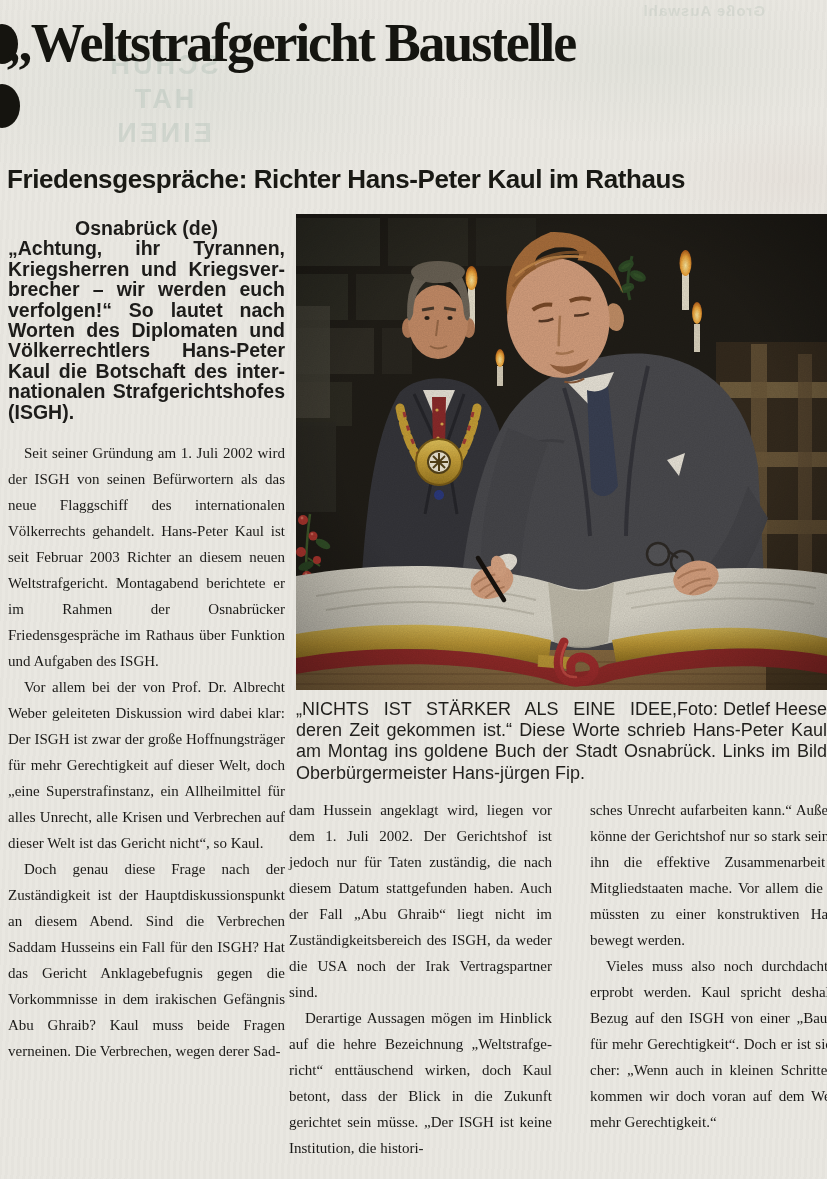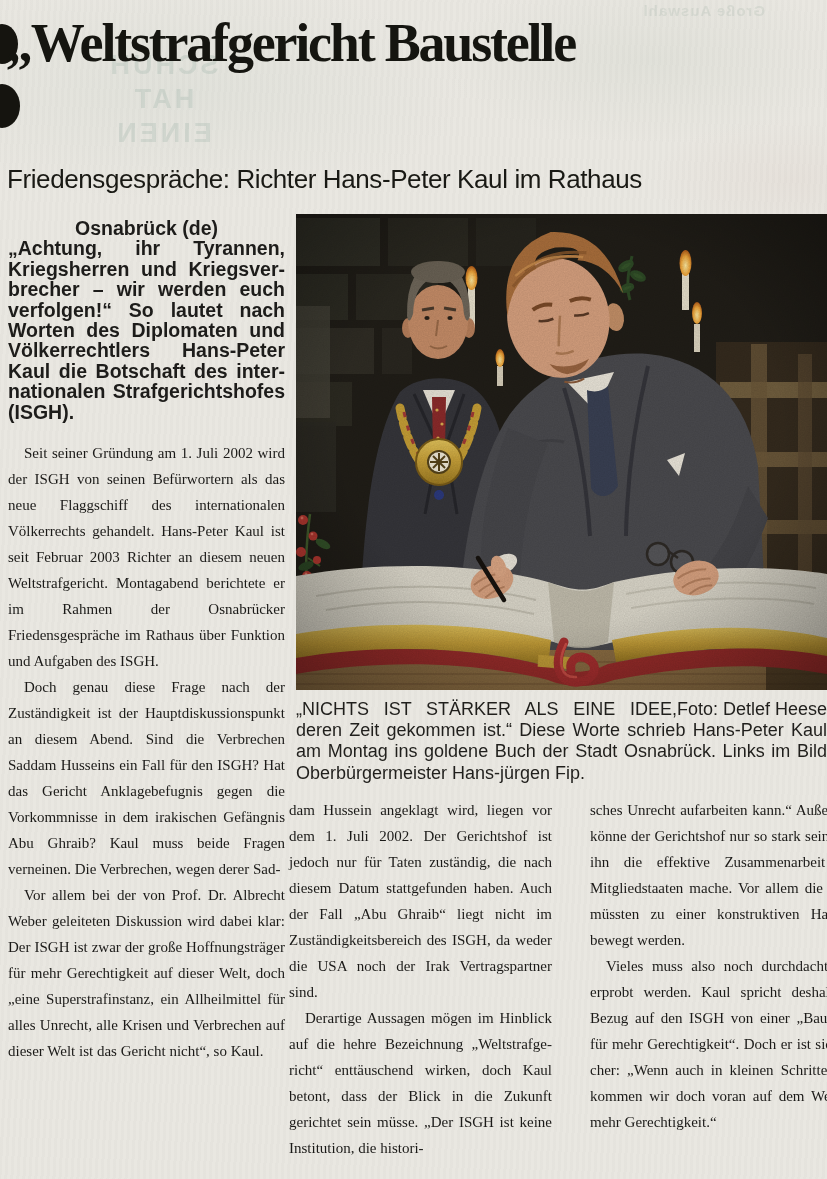--- a/index.html
+++ b/index.html
@@ -41,21 +41,21 @@
   .headline{
     position:absolute;left:6px;top:6px;width:821px;margin:0;
     font-family:"Liberation Serif", serif;
     font-weight:700;font-size:54px;line-height:74px;
     letter-spacing:-2.2px;color:#151510;white-space:nowrap;
   }
   .headline span{display:block;}
   .subhead{
     position:absolute;left:7px;top:164px;width:812px;margin:0;
     font-family:"Liberation Sans", sans-serif;
-    font-weight:normal;font-size:26px;letter-spacing:-0.4px;
+    font-weight:bold;font-size:26px;letter-spacing:-0.4px;
     color:#191914;
   }
   
   .col{position:absolute;text-align:justify;}
   .col p{margin:0;padding:0;hyphens:manual;}
   .col-left{left:8px;top:218px;width:277px;}
   .col-mid{left:289px;top:797px;width:263px;}
   .col-right{left:590px;top:797px;width:269px;}
   .dateline{
     font-family:"Liberation Sans", sans-serif;font-weight:bold;
@@ -95,22 +95,22 @@
 
   <h1 class="headline">
     <span>„Weltstrafgericht Baustelle</span>
   </h1>
   <h2 class="subhead">Friedensgespräche: Richter Hans-Peter Kaul im Rathaus</h2>
 
   <div class="col col-left">
     <p class="dateline">Osnabrück (de)</p>
     <p class="lead">„Achtung, ihr Tyrannen, Kriegsherren und Kriegsver­brecher – wir werden euch verfolgen!“ So lautet nach Worten des Diplomaten und Völkerrechtlers Hans-Peter Kaul die Botschaft des inter­nationalen Strafgerichtsho­fes (ISGH).</p>
     <p class="body-text indent first-after-lead">Seit seiner Gründung am 1. Juli 2002 wird der ISGH von seinen Befürwortern als das neue Flaggschiff des interna­tionalen Völkerrechts gehan­delt. Hans-Peter Kaul ist seit Februar 2003 Richter an die­sem neuen Weltstrafgericht. Montagabend berichtete er im Rahmen der Osnabrücker Friedensgespräche im Rat­haus über Funktion und Auf­gaben des ISGH.</p>
+    <p class="body-text indent">Vor allem bei der von Prof. Dr. Albrecht Weber geleiteten Diskussion wird dabei klar: Der ISGH ist zwar der große Hoffnungsträger für mehr Gerechtigkeit auf dieser Welt, doch „eine Superstrafinstanz, ein Allheilmittel für alles Un­recht, alle Krisen und Verbre­chen auf dieser Welt ist das Gericht nicht“, so Kaul.</p>
     <p class="body-text indent">Doch genau diese Frage nach der Zuständigkeit ist der Hauptdiskussionspunkt an diesem Abend. Sind die Ver­brechen Saddam Husseins ein Fall für den ISGH? Hat das Gericht Anklagebefugnis ge­gen die Vorkommnisse in dem irakischen Gefängnis Abu Ghraib? Kaul muss beide Fragen verneinen. Die Ver­brechen, wegen derer Sad-</p>
-    <p class="body-text indent">Vor allem bei der von Prof. Dr. Albrecht Weber geleiteten Diskussion wird dabei klar: Der ISGH ist zwar der große Hoffnungsträger für mehr Gerechtigkeit auf dieser Welt, doch „eine Superstrafinstanz, ein Allheilmittel für alles Un­recht, alle Krisen und Verbre­chen auf dieser Welt ist das Gericht nicht“, so Kaul.</p>
   </div>
 
   <figure class="photo">
     <svg viewBox="0 0 531 476" xmlns="http://www.w3.org/2000/svg">
       <defs>
         <linearGradient id="gold" x1="0" y1="0" x2="0" y2="1">
           <stop offset="0" stop-color="#e3c45c"></stop>
           <stop offset="0.45" stop-color="#c9a23a"></stop>
           <stop offset="1" stop-color="#9c7a22"></stop>
         </linearGradient>

